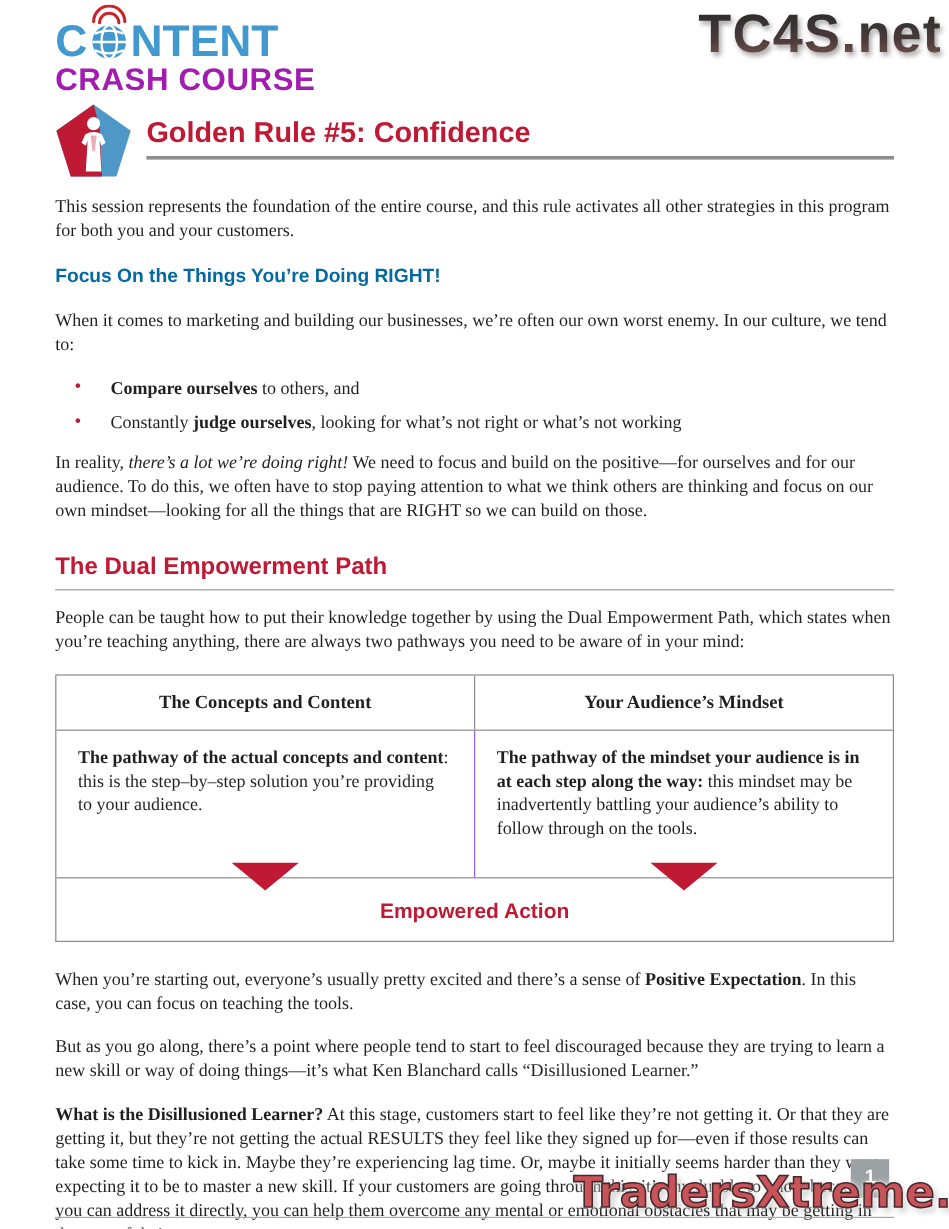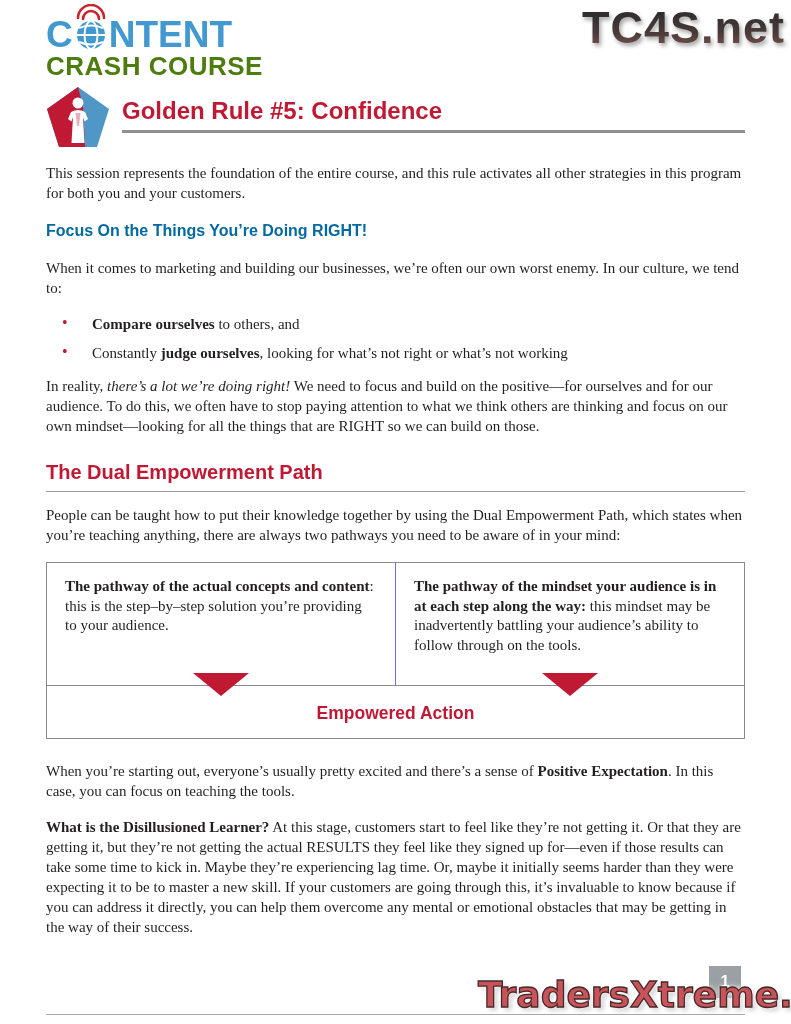--- a/index.html
+++ b/index.html
@@ -8,21 +8,21 @@
     width: 791px; height: 1024px; position: relative; overflow: hidden;
     font-family: "Liberation Serif", serif;
     color: #221f20;
   }
   .page { position: relative; width: 791px; height: 1024px; }
 
   
   .logo-block { position: absolute; left: 46px; top: 20px; }
   .logo-line1 { display: flex; align-items: flex-end; font-family: "Liberation Sans", sans-serif; font-weight: bold; color: #4199CF; font-size: 37px; line-height: 30px; letter-spacing: 0px; }
   .logo-line1 .globe-wrap { width: 34px; height: 46px; margin: -16px 1px 0 1px; }
-  .logo-line2 { font-family: "Liberation Sans", sans-serif; font-weight: bold; color: #4d7c0f; font-size: 26px; line-height: 28px; letter-spacing: 0.5px; margin-top: 2px; }
+  .logo-line2 { font-family: "Liberation Sans", sans-serif; font-weight: bold; color: #a21caf; font-size: 26px; line-height: 28px; letter-spacing: 0.5px; margin-top: 2px; }
 
   
   .wm-top-right {
     position: absolute; top: 2px; right: 6px;
     font-family: "Liberation Sans", sans-serif; font-weight: bold; font-size: 45px;
     background: linear-gradient(180deg, #2d2c2e 15%, #4a3a3a 60%, #8a5d55 100%);
     -webkit-background-clip: text; background-clip: text; color: transparent;
     filter: drop-shadow(2px 3px 2px rgba(0,0,0,0.35));
     letter-spacing: 1px;
   }
@@ -180,35 +180,40 @@
       </li>
     </ul>
 
     <p class="body"><span>In reality, </span><i>there’s a lot we’re doing right!</i><span> We need to focus and build on the positive—for ourselves and for our audience. To do this, we often have to stop paying attention to what we think others are thinking and focus on our own mindset—looking for all the things that are RIGHT so we can build on those.</span></p>
 
     <h2 class="section-title">The Dual Empowerment Path</h2>
 
     <p class="body">People can be taught how to put their knowledge together by using the Dual Empowerment Path, which states when you’re teaching anything, there are always two pathways you need to be aware of in your mind:</p>
 
     <div class="dual-table">
+      <div class="row-headers">
+        <div class="cell">The Concepts and Content</div>
+        <div class="cell">Your Audience’s Mindset</div>
+      </div>
       <div class="row-content">
         <div class="cell">
           <b>The pathway of the actual concepts and content</b><span>: this is the step–by–step solution you’re providing to your audience.</span>
           <div class="arrow-down"></div>
         </div>
         <div class="cell">
           <b>The pathway of the mindset your audience is in at each step along the way:</b><span> this mindset may be inadvertently battling your audience’s ability to follow through on the tools.</span>
           <div class="arrow-down"></div>
         </div>
       </div>
       <div class="row-action">Empowered Action</div>
     </div>
 
     <p class="body" style="margin-top:22px;"><span>When you’re starting out, everyone’s usually pretty excited and there’s a sense of </span><b>Positive Expectation</b><span>. In this case, you can focus on teaching the tools.</span></p>
 
+    <p class="body" style="margin-top:16px;">But as you go along, there’s a point where people tend to start to feel discouraged because they are trying to learn a new skill or way of doing things—it’s what Ken Blanchard calls “Disillusioned Learner.”</p>
 
     <p class="body" style="margin-top:16px;"><b>What is the Disillusioned Learner?</b><span> At this stage, customers start to feel like they’re not getting it. Or that they are getting it, but they’re not getting the actual RESULTS they feel like they signed up for—even if those results can take some time to kick in. Maybe they’re experiencing lag time. Or, maybe it initially seems harder than they were expecting it to be to master a new skill. If your customers are going through this, it’s invaluable to know because if you can address it directly, you can help them overcome any mental or emotional obstacles that may be getting in the way of their success.</span></p>
 
   </div>
 
   <div class="page-number-box">1</div>
   <div class="footer">
     <span>© 2015 Content Solutions Group, Inc. All rights reserved. • www.PamHendrickson.com</span>
   </div>
   <div class="wm-bottom-right">TradersXtreme.com</div>

